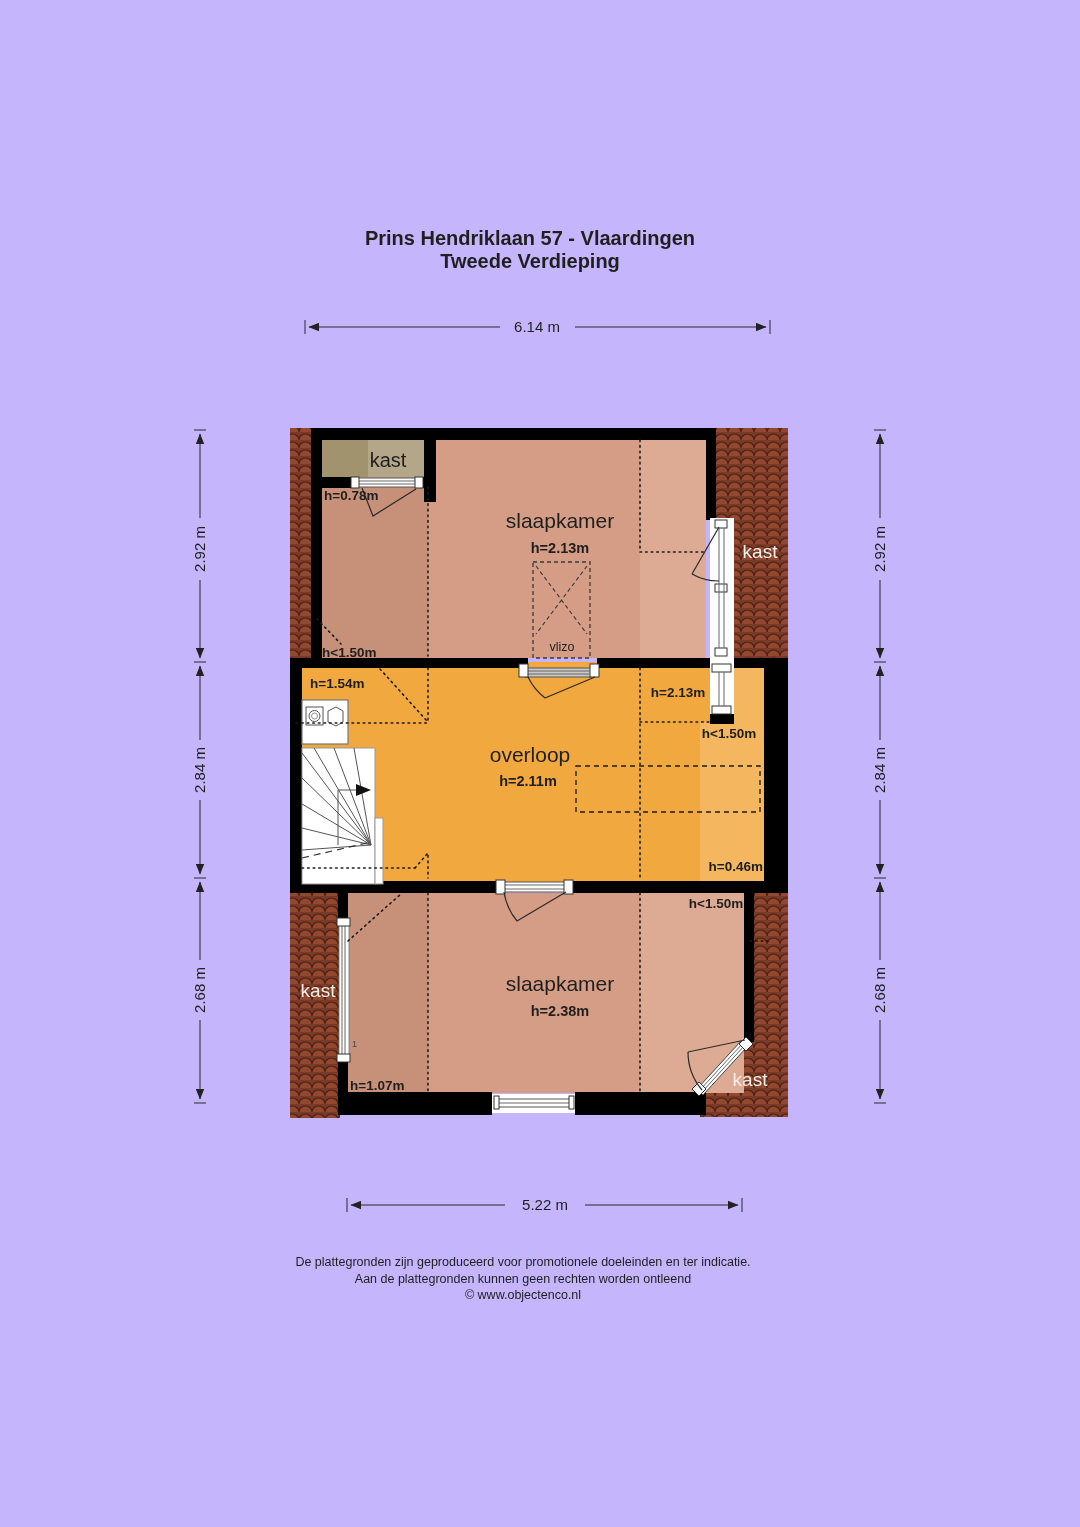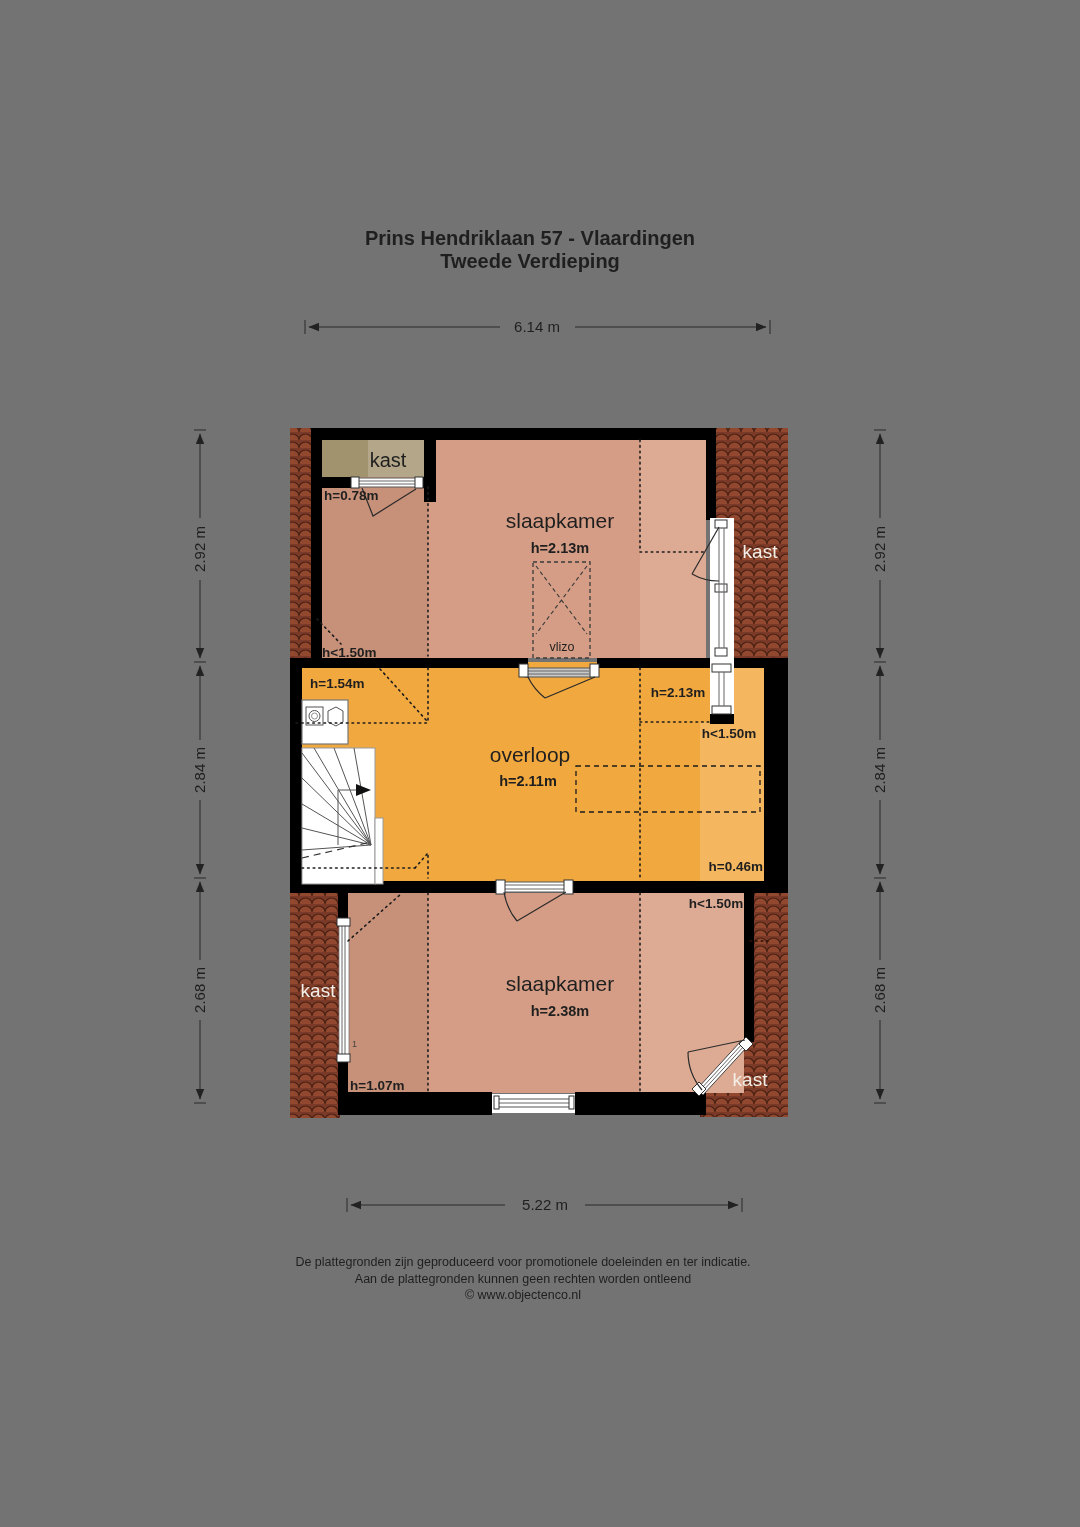--- a/index.html
+++ b/index.html
@@ -1,16 +1,16 @@
 <!DOCTYPE html>
 <html><head>
 <meta charset="utf-8">
 <style>
   html,body{margin:0;padding:0;background:#ffffff;}
-  .page{position:relative;width:1080px;height:1527px;background:#737373;overflow:hidden;
+  .page{position:relative;width:1080px;height:1527px;background:#c4b5fd;overflow:hidden;
         font-family:"Liberation Sans", sans-serif;}
   svg text{font-family:"Liberation Sans", sans-serif;fill:#1f1f1f;}
   .t-title{font-size:20px;font-weight:bold;}
   .t-dim{font-size:15px;}
   .t-room{font-size:21px;}
   .t-h{font-size:13.5px;font-weight:bold;}
   .t-hm{font-size:14.5px;font-weight:bold;}
   .t-kast-dark{font-size:20px;}
   .t-kast-white{font-size:19px;fill:#f3efe8;}
   .t-vlizo{font-size:12.5px;}

